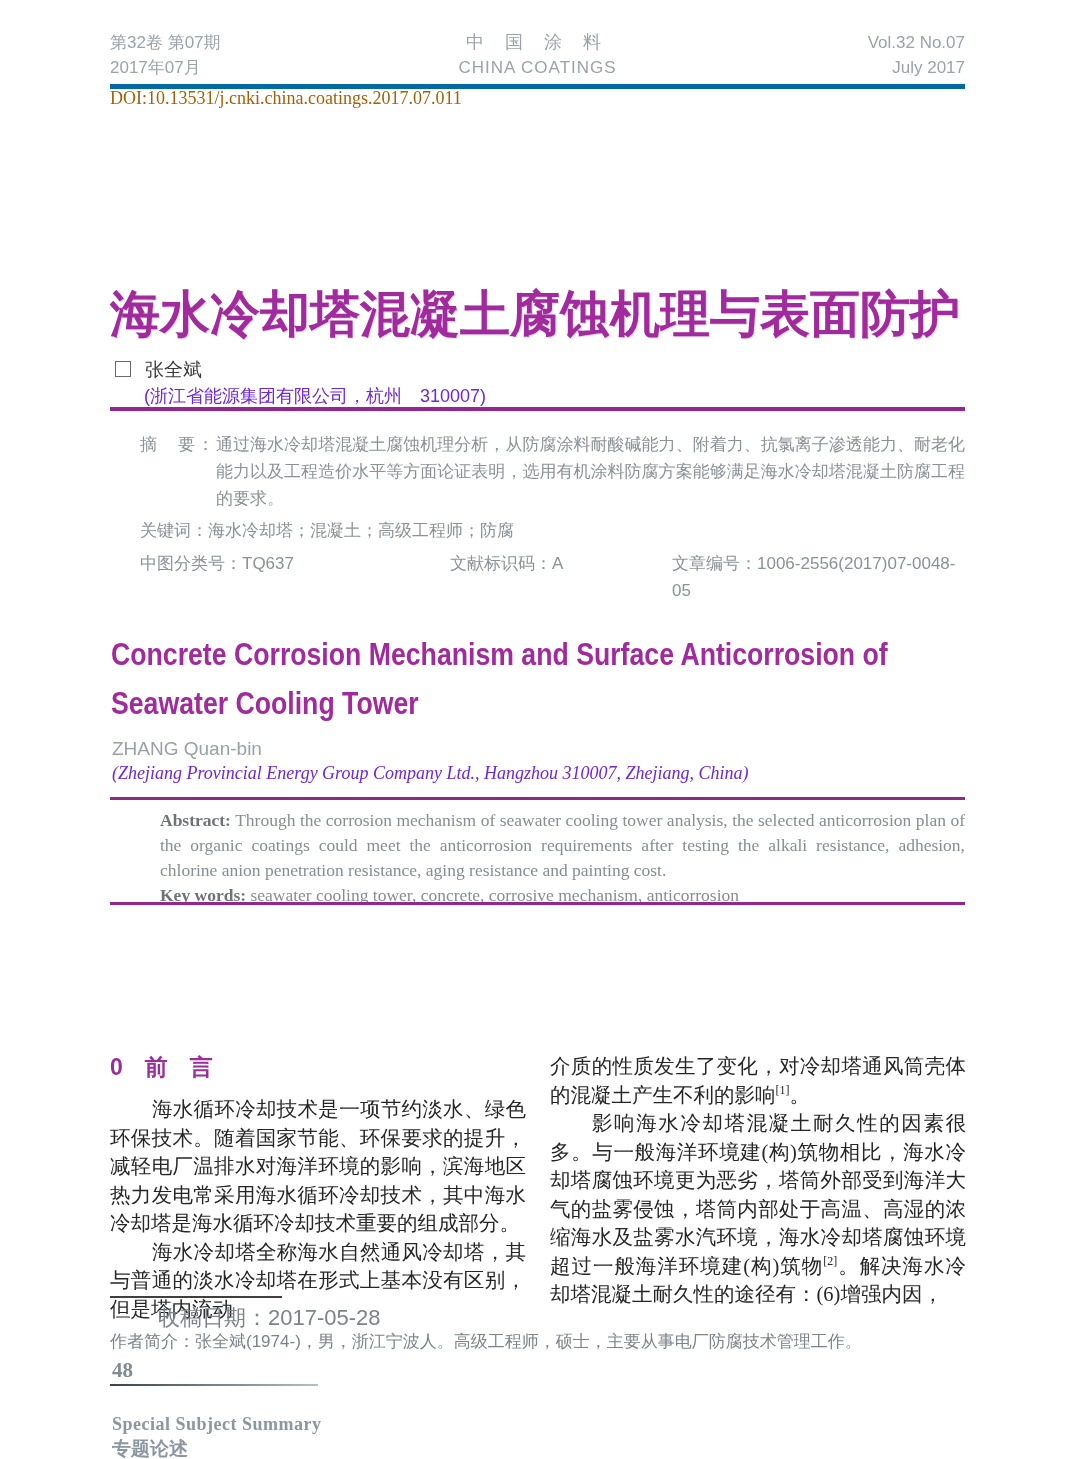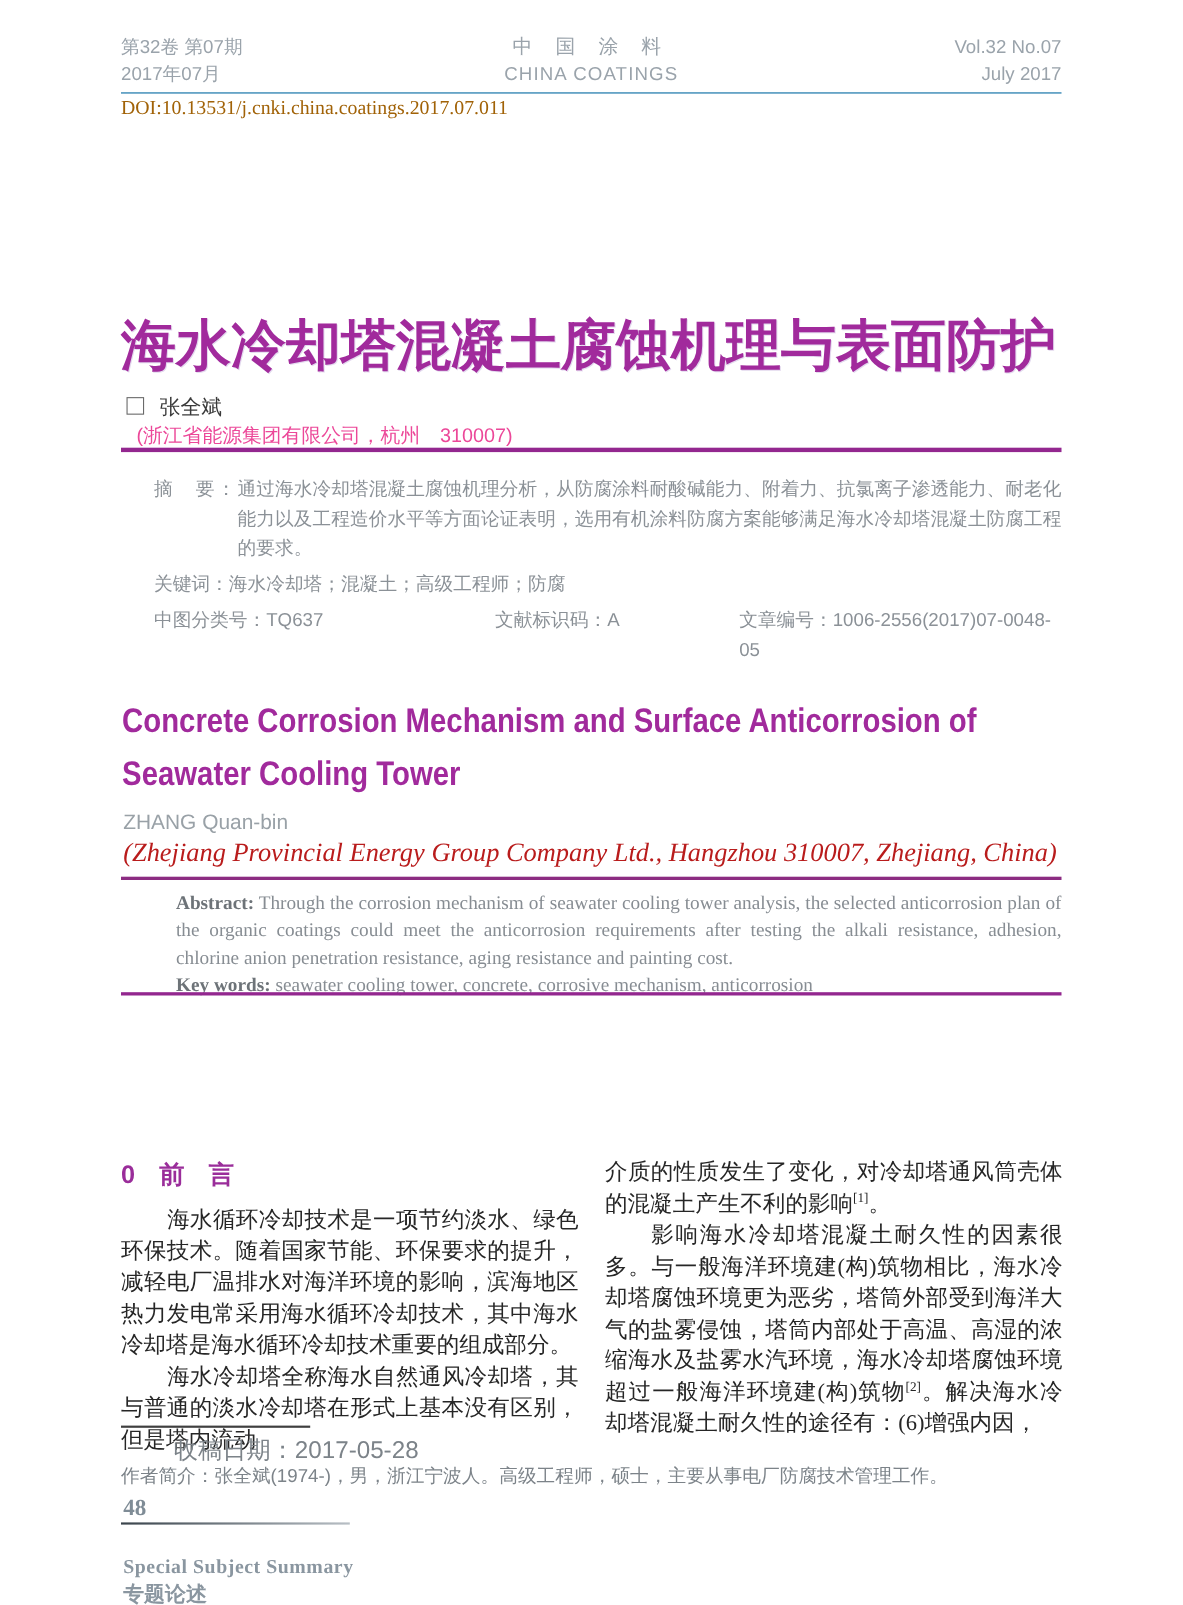--- a/index.html
+++ b/index.html
@@ -1,57 +1,57 @@
 <!DOCTYPE html>
 <html><head>
 <meta charset="utf-8">
 <style>
   html,body{margin:0;padding:0;background:#ffffff;}
   .page{position:relative;width:1075px;height:1459px;background:#fff;overflow:hidden;
         font-family:"Liberation Sans","DejaVu Sans",sans-serif;}
 
   
   .jheader{position:absolute;left:110px;right:110px;top:28px;height:56px;
-           border-bottom:1px solid #0369a1;color:#9aa3ab;font-size:17px;line-height:25px;}
+           border-bottom:5px solid #0369a1;color:#9aa3ab;font-size:17px;line-height:25px;}
   .jh-left{position:absolute;left:0;top:2px;}
   .jh-center{position:absolute;left:0;right:0;top:2px;text-align:center;}
   .jh-center .cn{font-size:18px;letter-spacing:8px;}
   .jh-center .en{letter-spacing:1px;}
   .jh-right{position:absolute;right:0;top:2px;text-align:right;}
   .doi{position:absolute;left:110px;top:88px;font-family:"Liberation Serif","DejaVu Serif",serif;
        color:#a16207;font-size:18px;}
 
   
   .title-cn{position:absolute;left:110px;top:281px;width:860px;white-space:nowrap;
             font-size:50px;font-weight:800;color:#a12a9c;letter-spacing:0px;
             font-family:"DejaVu Sans","Liberation Sans",sans-serif;
             text-shadow:1px 1px 0 #e3d9ee;}
   .author-cn{position:absolute;left:115px;top:357px;font-size:19px;color:#3a3a3a;}
   .author-cn .box{display:inline-block;width:14px;height:14px;border:1.5px solid #6a6a6a;
                   margin-right:14px;vertical-align:-1px;}
-  .affil-cn{position:absolute;left:124px;top:384px;font-size:18px;color:#ec4899;}
+  .affil-cn{position:absolute;left:144px;top:384px;font-size:18px;color:#6d28d9;}
   .rule-main{position:absolute;left:110px;right:110px;top:407px;height:4px;background:#93278f;}
 
   
   .abs-cn{position:absolute;left:140px;right:110px;top:431px;color:#8b9197;
           font-size:17px;line-height:27px;}
   .abs-cn .abs-p{position:relative;padding-left:76px;text-align:justify;margin:0;}
   .abs-cn .abs-label{position:absolute;left:0;top:0;letter-spacing:2px;}
   .kw-line{margin-top:5px;}
   .clc-row{position:relative;margin-top:6px;height:27px;}
   .clc-row .c2{position:absolute;left:310px;top:0;}
   .clc-row .c3{position:absolute;left:532px;top:0;}
 
   
   .title-en{position:absolute;left:111px;top:630px;color:#a12a9c;font-weight:bold;
             font-size:31px;line-height:49px;white-space:nowrap;}
   .title-en .tline{transform:scaleX(.86);transform-origin:left;}
   .author-en{position:absolute;left:112px;top:738px;font-size:19px;color:#99a1a7;}
-  .affil-en{position:absolute;left:112px;top:763px;font-size:24px;font-style:italic;
-            font-family:"Liberation Serif","DejaVu Serif",serif;color:#b91c1c;}
+  .affil-en{position:absolute;left:112px;top:763px;font-size:18px;font-style:italic;
+            font-family:"Liberation Serif","DejaVu Serif",serif;color:#6d28d9;}
   .rule-en1{position:absolute;left:110px;right:110px;top:797px;height:3px;background:#8c2c82;}
   .abs-en{position:absolute;left:112px;right:110px;top:808px;
           font-family:"Liberation Serif","DejaVu Serif",serif;
           font-size:17.5px;line-height:25px;color:#878d93;text-align:justify;margin-left:48px;}
   .abs-en p{margin:0;}
   .abs-en b{color:#6d7378;}
   .rule-en2{position:absolute;left:110px;right:110px;top:902px;height:3px;background:#93278f;}
 
   
   .bodycols{position:absolute;left:110px;top:1052px;width:856px;display:flex;gap:24px;

